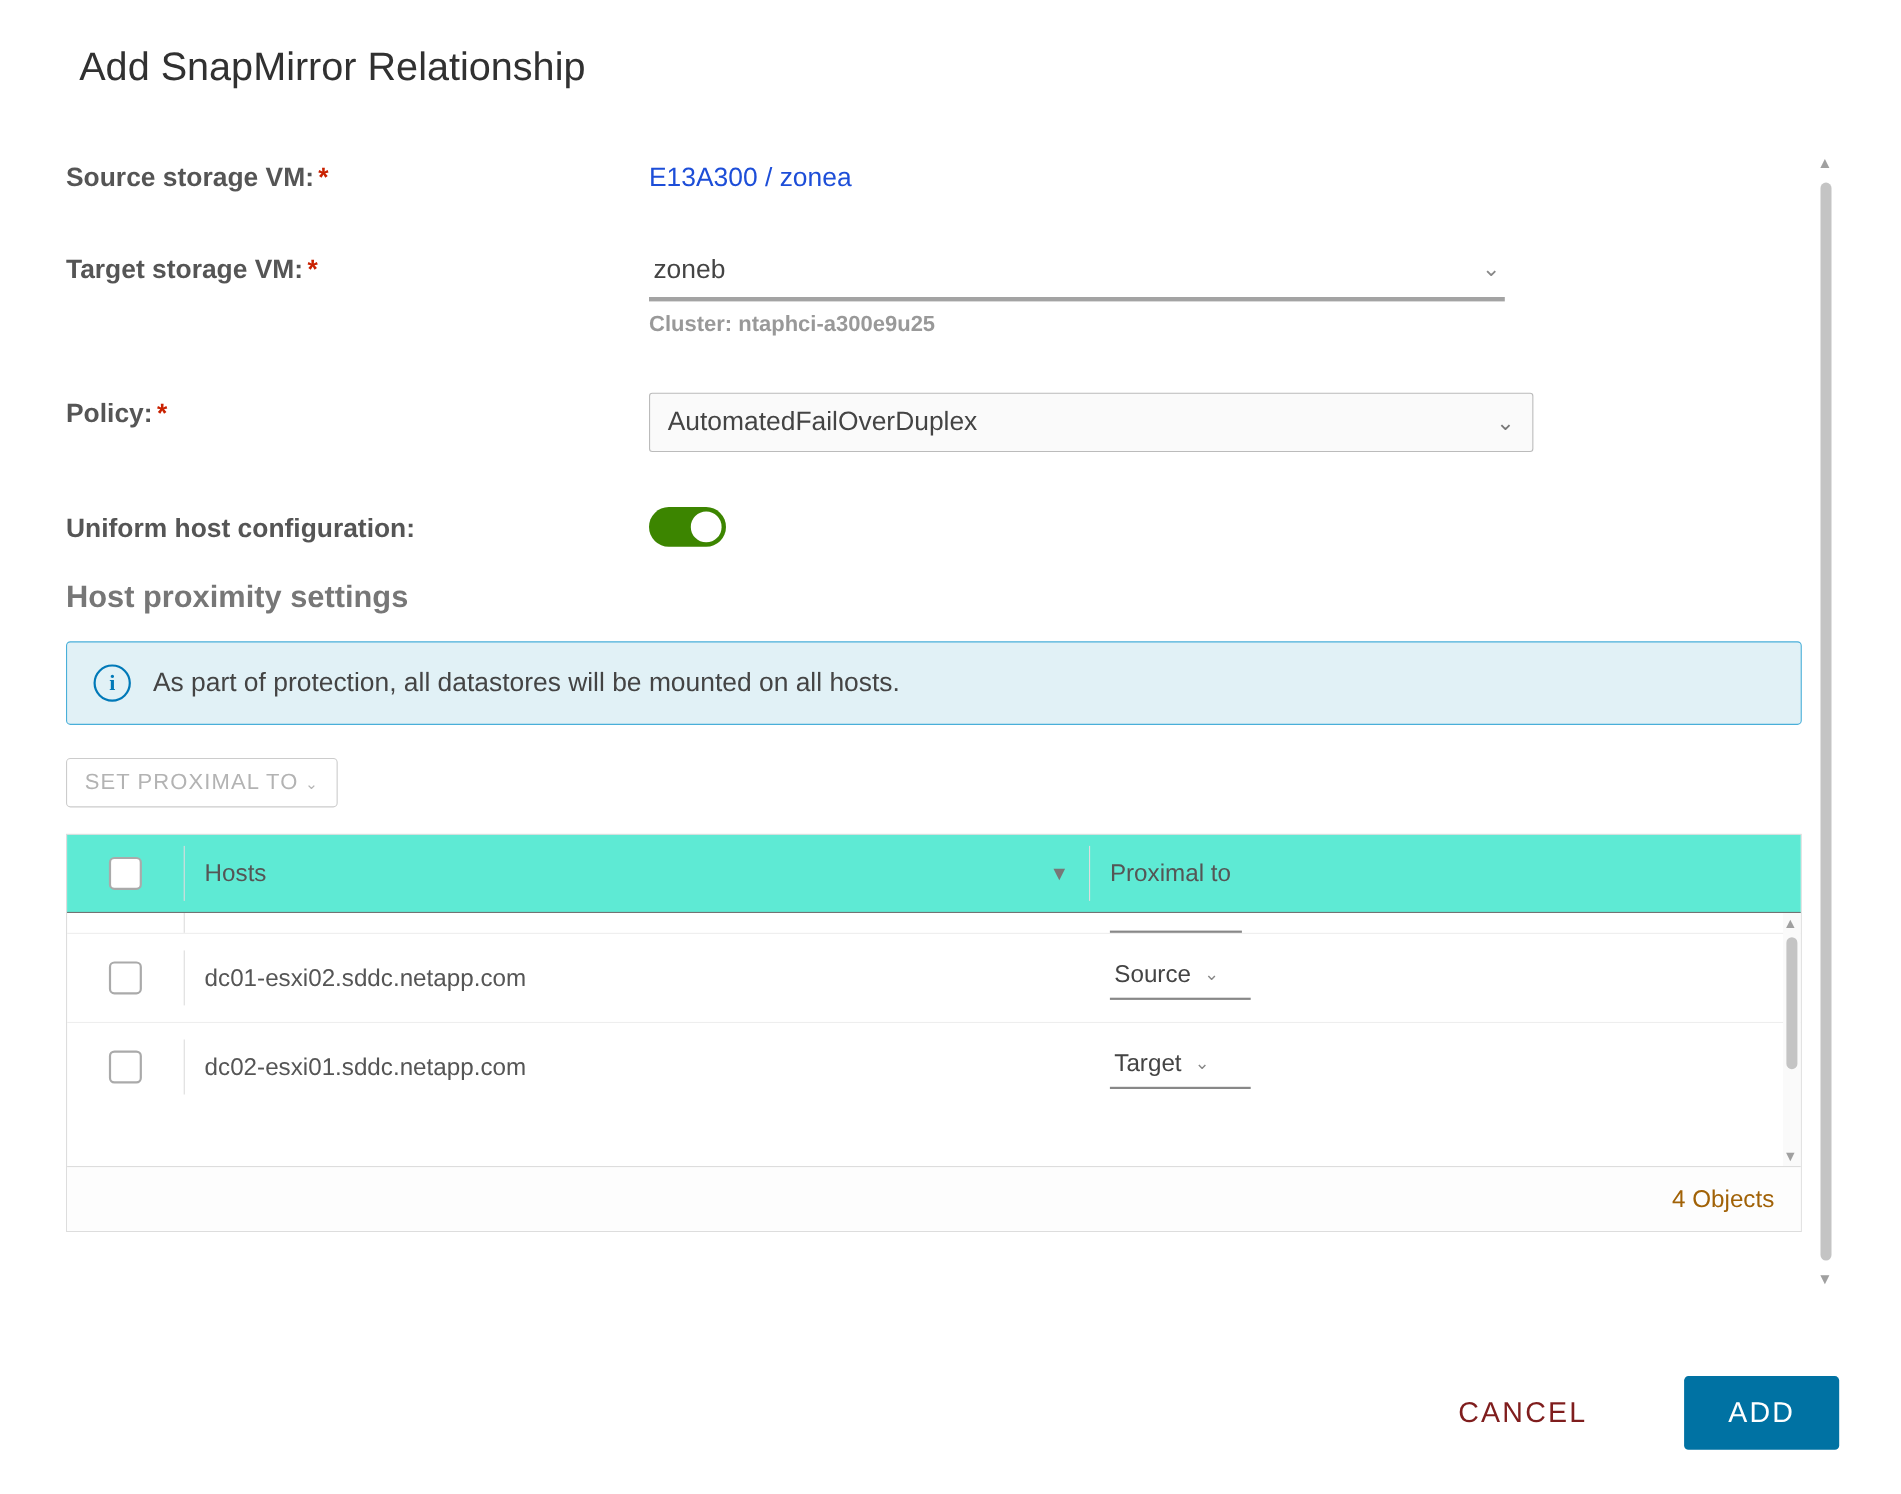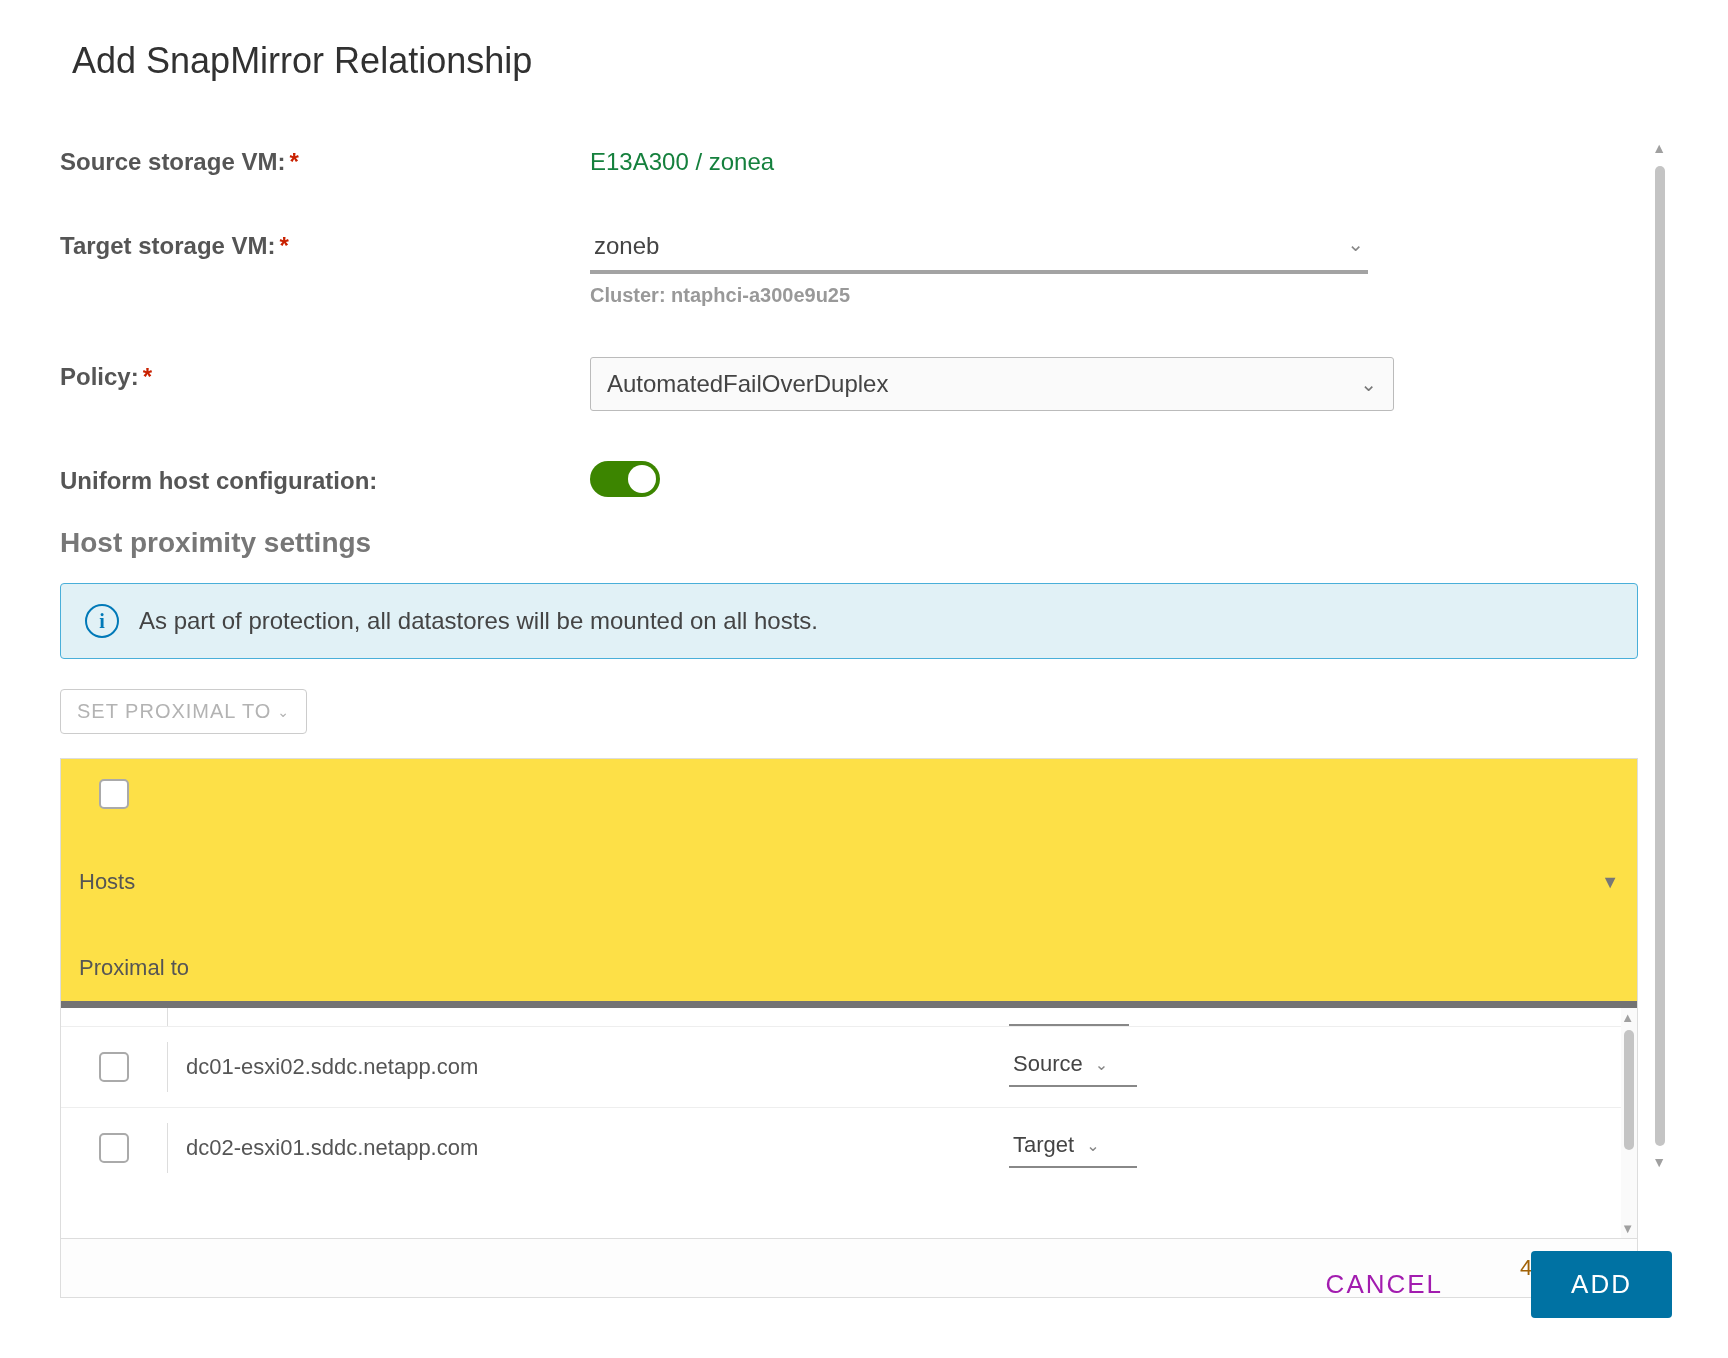--- a/index.html
+++ b/index.html
@@ -57,21 +57,21 @@
     font-weight: 600;
     color: #555;
     padding-top: 6px;
   }
   .req {
     color: #c92100;
     margin-left: 4px;
   }
   .form-value-static {
     font-size: 24px;
-    color: #15803d;
+    color: #1d4ed8;
     padding-top: 6px;
   }
   .underline-select {
     width: 770px;
     border: none;
     border-bottom: 4px solid #a3a3a3;
     padding: 6px 4px 10px 4px;
     display: flex;
     justify-content: space-between;
     align-items: flex-start;
@@ -174,23 +174,22 @@
     width: fit-content;
   }
   .set-proximal-btn .chev {
     font-size: 14px;
   }
   .table-wrap {
     border: 1px solid #ddd;
   }
   .table-head {
     display: flex;
-    background: #fde047;
-    border-bottom: 7px solid #737373;
-    flex-direction: column;
+    background: #5eead4;
+    border-bottom: 1px solid #737373;
   }
   .th, .td {
     padding: 20px 18px;
     font-size: 22px;
     color: #555;
   }
   .th {
     font-size: 22px;
     color: #555;
     display: flex;
@@ -281,21 +280,21 @@
   }
   .button-row {
     position: absolute;
     right: 56px;
     bottom: 40px;
     display: flex;
     align-items: center;
     gap: 40px;
   }
   .btn-cancel {
-    color: #a21caf;
+    color: #7f1d1d;
     font-size: 26px;
     letter-spacing: 2px;
     font-weight: 500;
     cursor: pointer;
   }
   .btn-add {
     background: #0072a3;
     color: #fff;
     font-size: 26px;
     letter-spacing: 2px;

